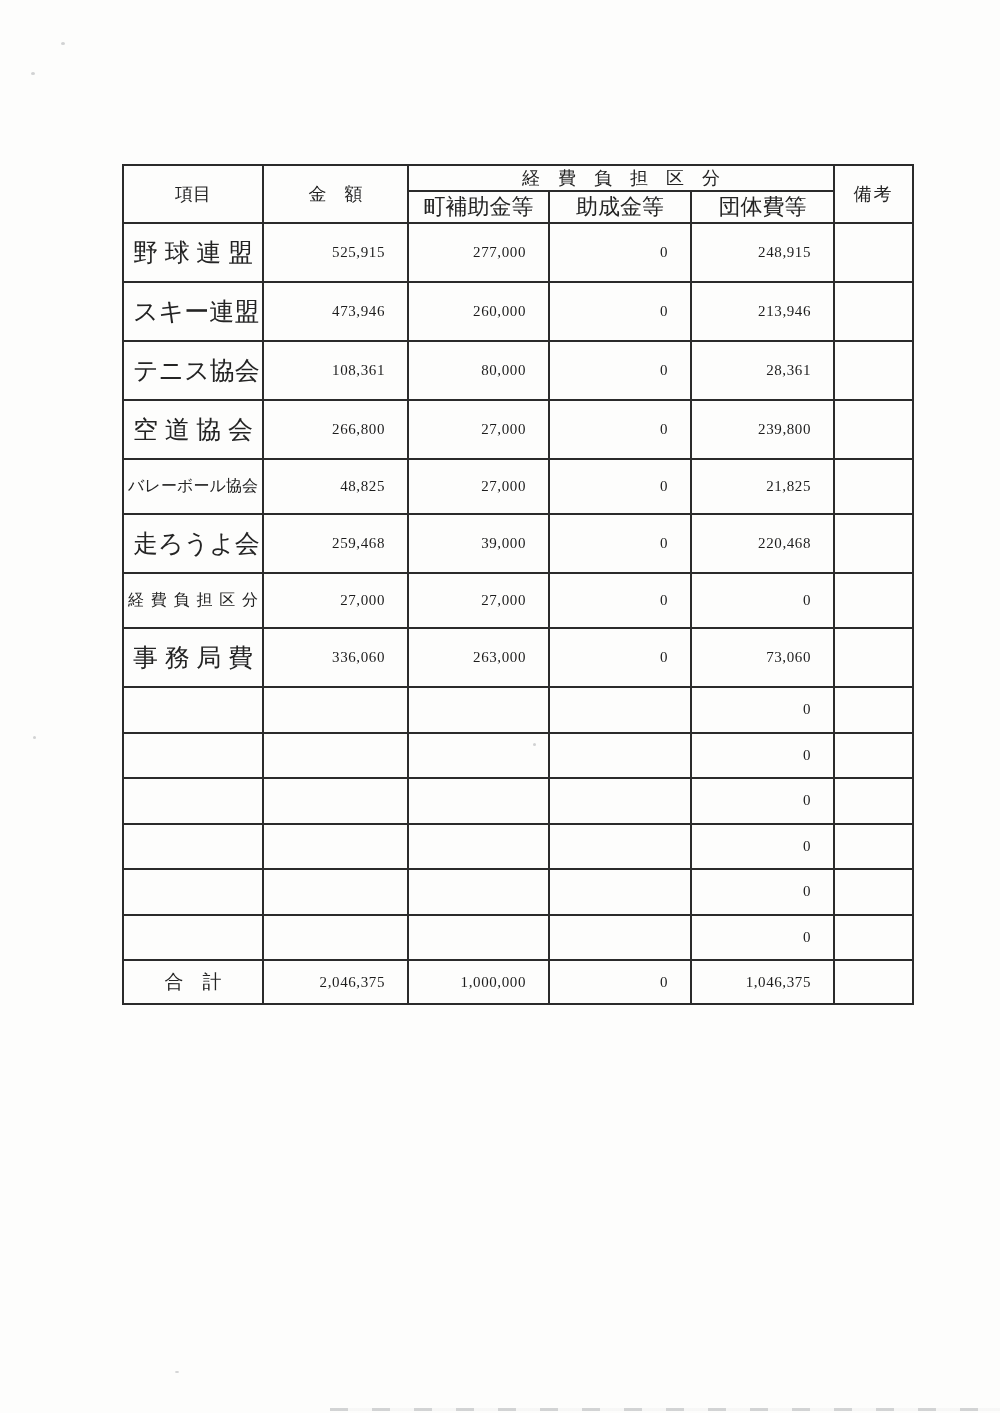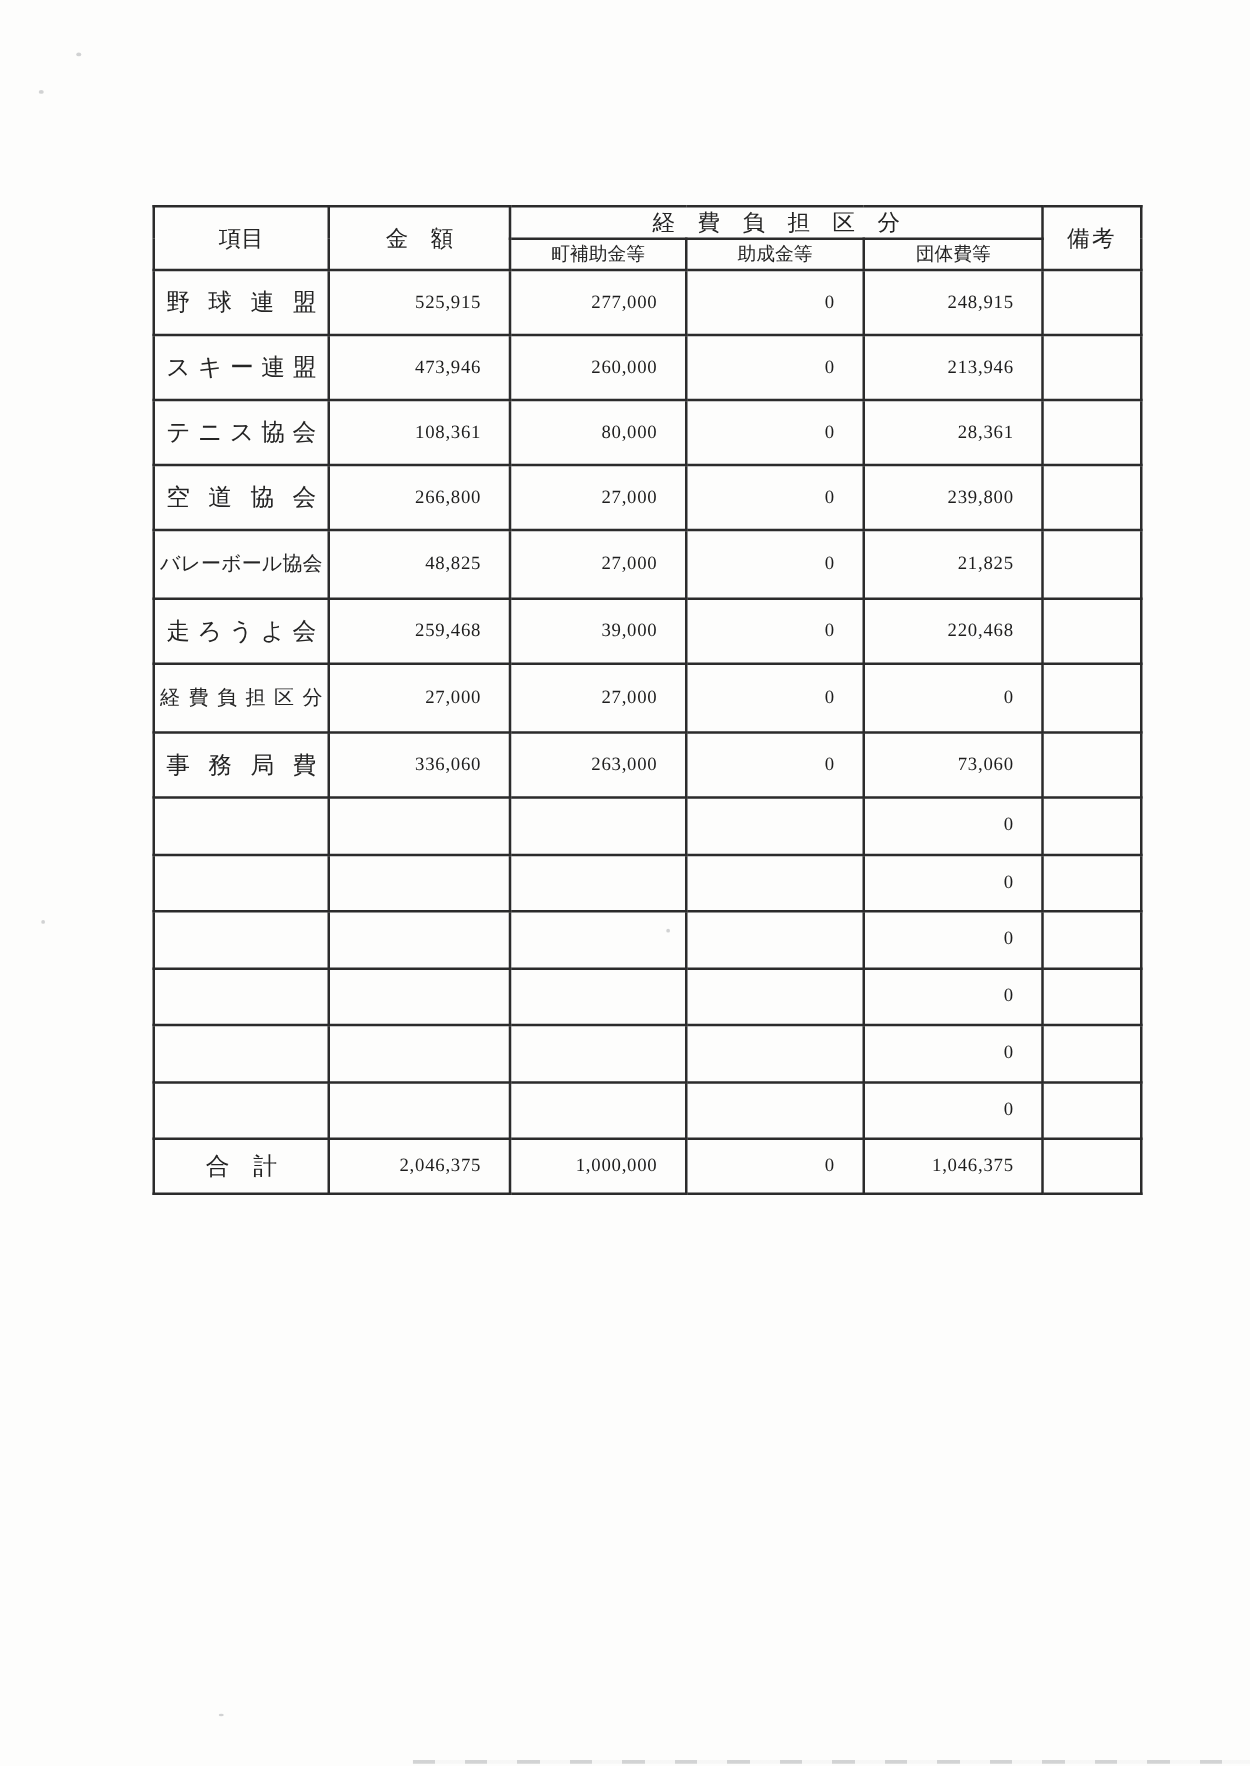--- a/index.html
+++ b/index.html
@@ -33,26 +33,26 @@
   .expense th, .expense td {
     border:2px solid #2b2b2b;
     font-weight:normal;
     vertical-align:middle;
     overflow:hidden;
     white-space:nowrap;
     padding:0;
   }
   .expense thead tr { height:25px; }
   .expense thead th { font-size:18px; text-align:center; color:#242424; }
-  .expense thead th.sub { font-size:15px;margin-left:36px; }
+  .expense thead th.sub { font-size:22px;margin-left:36px; }
   .expense thead th.remarks-h { letter-spacing:2px; }
   .expense tbody tr { height:45.5px; }
   .expense tbody tr.total-row { height:44px; }
   td.item {
-    font-size:19px;
+    font-size:25px;
     padding:12px 9px;
     text-align:justify;
     text-align-last:justify;
     color:#242424;
   }
   td.item.long { font-size:16px; padding:16px 4px; }
   td.num {
     font-size:15px;
     text-align:right;
     padding-right:22px;

